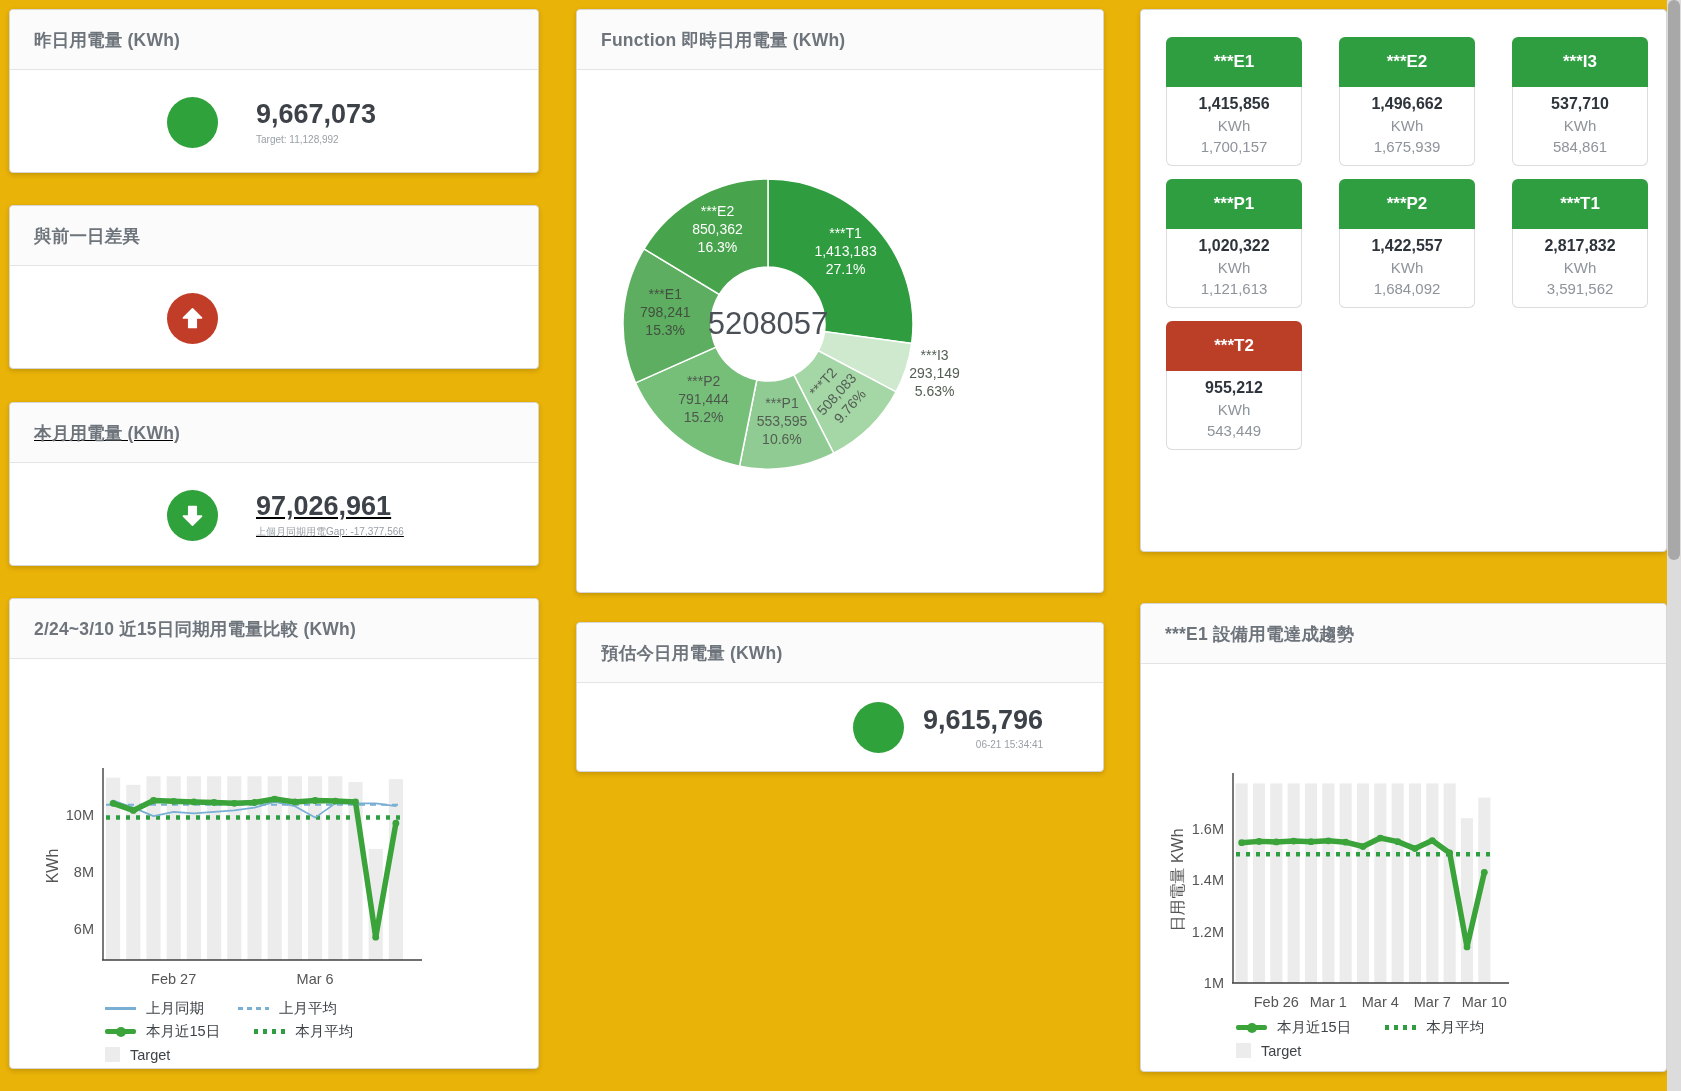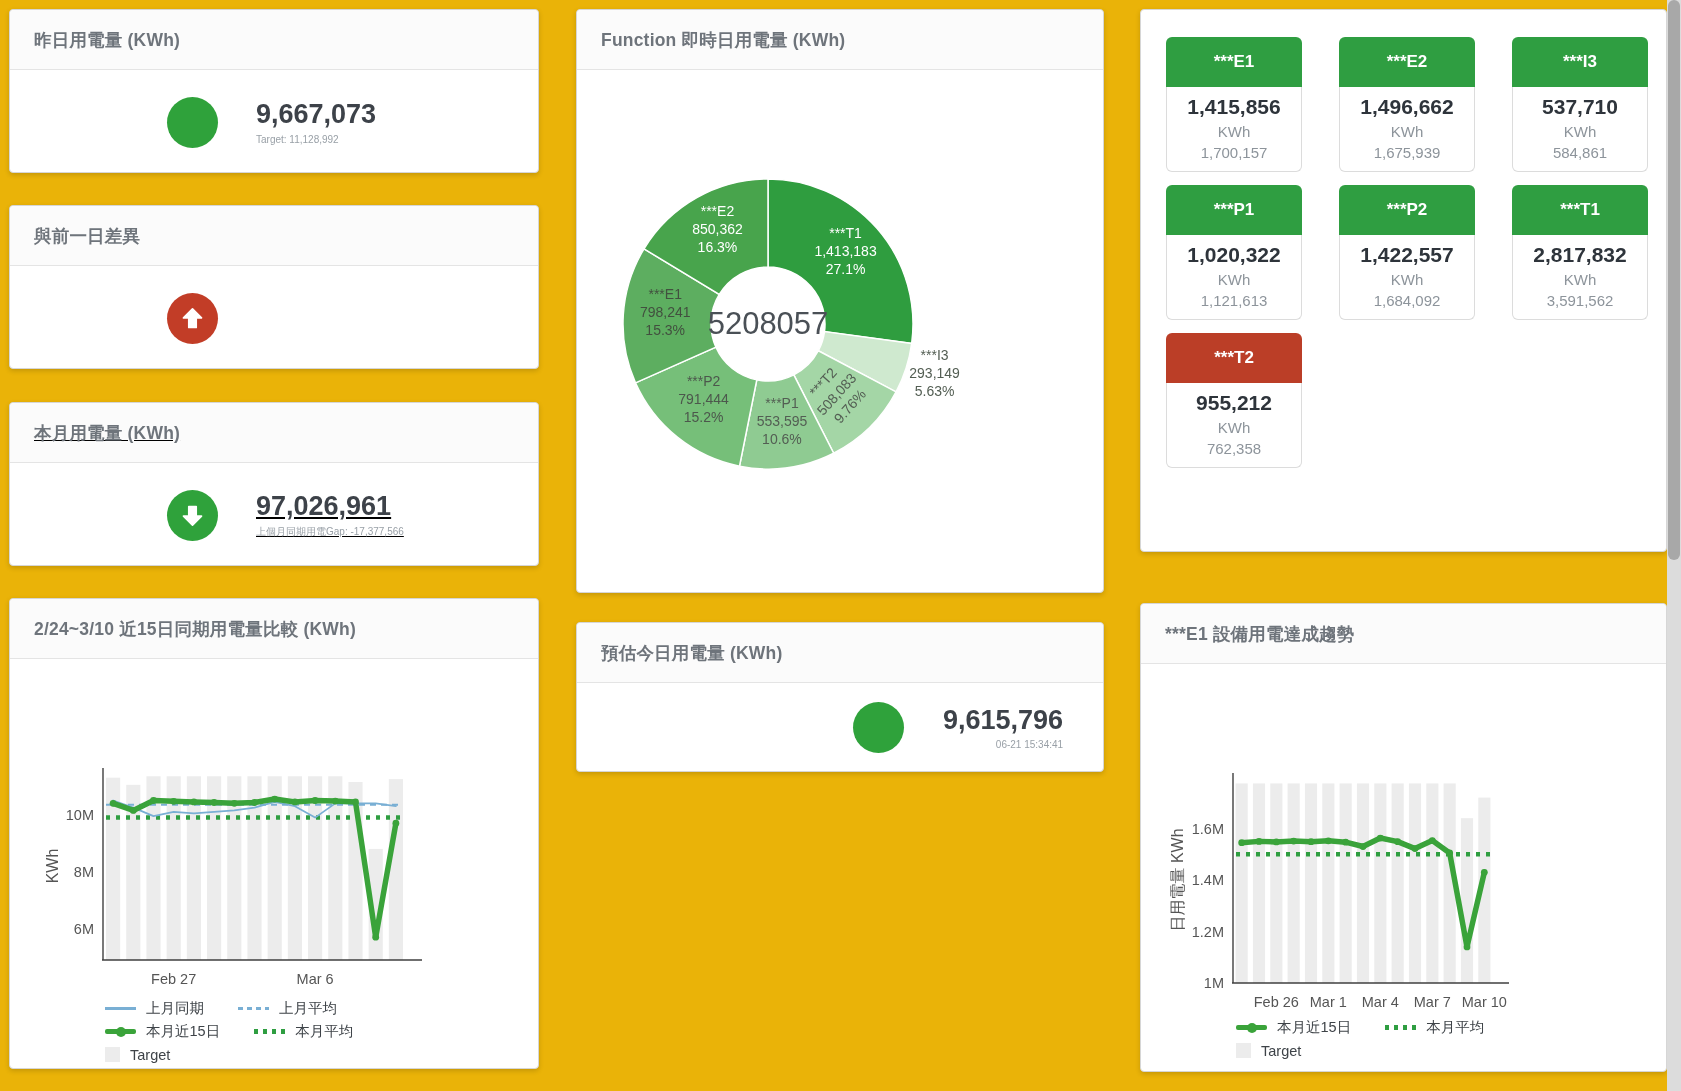--- a/index.html
+++ b/index.html
@@ -22,31 +22,31 @@
 
   #card-yesterday{left:9px;top:9px;width:530px;height:164px;}
   #card-gap{left:9px;top:205px;width:530px;height:164px;}
   #card-month{left:9px;top:402px;width:530px;height:164px;text-decoration:underline;}
   #card-compare{left:9px;top:598px;width:530px;height:471px;}
   #card-donut{left:576px;top:9px;width:528px;height:584px;}
   #card-estimate{left:576px;top:622px;width:528px;height:150px;}
   #card-lights{left:1140px;top:9px;width:527px;height:543px;}
   #card-e1{left:1140px;top:603px;width:527px;height:469px;}
 
-  #card-estimate .stat-row{height:89px;padding-left:276px;gap:39px;}
+  #card-estimate .stat-row{height:89px;padding-left:276px;gap:19px;}
   #card-estimate .stat-text{text-align:right;}
 
   
   .tile-grid{display:grid;grid-template-columns:repeat(3,136px);column-gap:37px;row-gap:13px;padding:27px 0 0 25px;}
   .tile{border-radius:6px;}
   .tile-head{height:50px;border-radius:6px 6px 0 0;color:#fff;font-weight:700;font-size:17px;
              display:flex;align-items:center;justify-content:center;}
   .tile-body{border:1px solid #dcdcdc;border-top:none;border-radius:0 0 6px 6px;text-align:center;
              padding:8px 4px 10px;background:#fff;}
-  .tile-value{font-size:21px;font-weight:700;color:#2e343b;}
+  .tile-value{font-size:16px;font-weight:700;color:#2e343b;}
   .tile-unit{font-size:15px;color:#8d949b;margin-top:4px;}
   .tile-sec{font-size:15px;color:#8d949b;margin-top:4px;}
 
   
   svg text.tick{font-size:14.5px;fill:#555;font-family:"Liberation Sans","DejaVu Sans",sans-serif;}
   svg text.ylab{font-size:16px;fill:#555;font-family:"Liberation Sans","DejaVu Sans",sans-serif;}
   svg text.slice-label{font-size:14px;font-family:"Liberation Sans","DejaVu Sans",sans-serif;}
   svg text.donut-center{font-size:31px;fill:#4a5056;font-family:"Liberation Sans","DejaVu Sans",sans-serif;}
 
   .legend{margin:2px 0 0 95px;}
@@ -277,21 +277,21 @@
               <div class="tile-value">2,817,832</div>
               <div class="tile-unit">KWh</div>
               <div class="tile-sec">3,591,562</div>
             </div>
           </div>
           <div class="tile">
             <div class="tile-head" style="background: rgb(187, 62, 39);">***T2</div>
             <div class="tile-body">
               <div class="tile-value">955,212</div>
               <div class="tile-unit">KWh</div>
-              <div class="tile-sec">762,358</div>
+              <div class="tile-sec">543,449</div>
             </div>
           </div>
         </div>
     </div>
   </section>
 
   <section class="card" id="card-e1">
     <header>
       <h3>***E1 設備用電達成趨勢</h3>
     </header>

